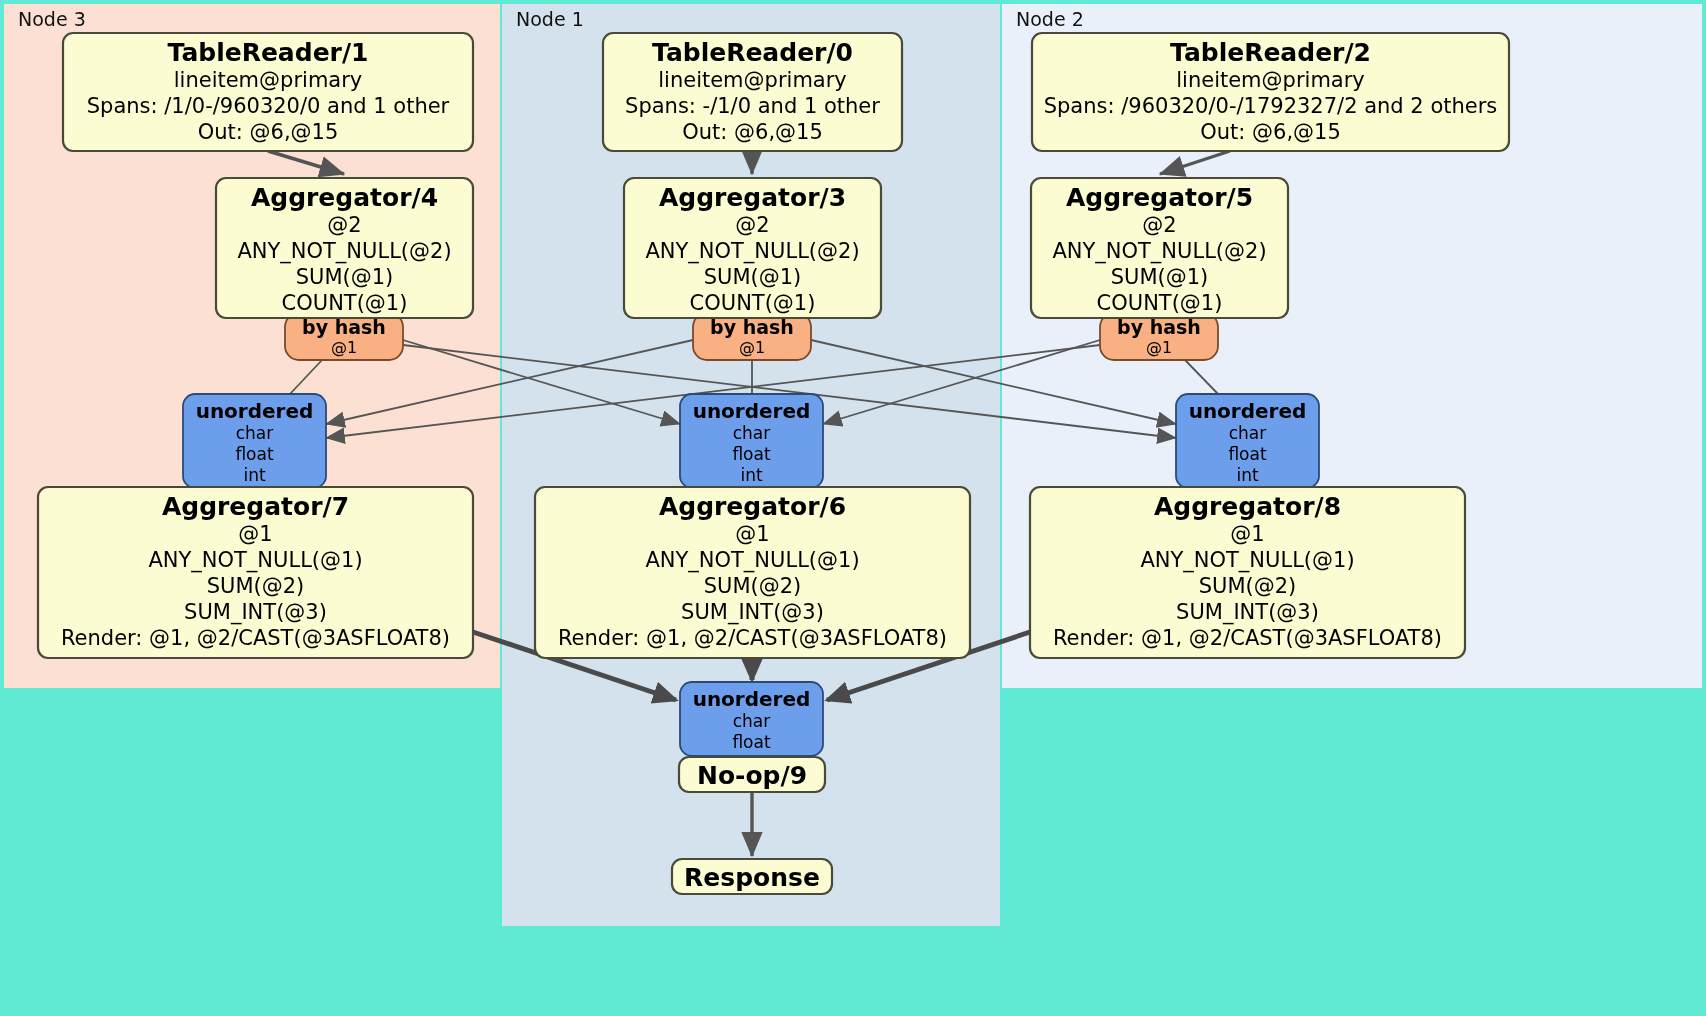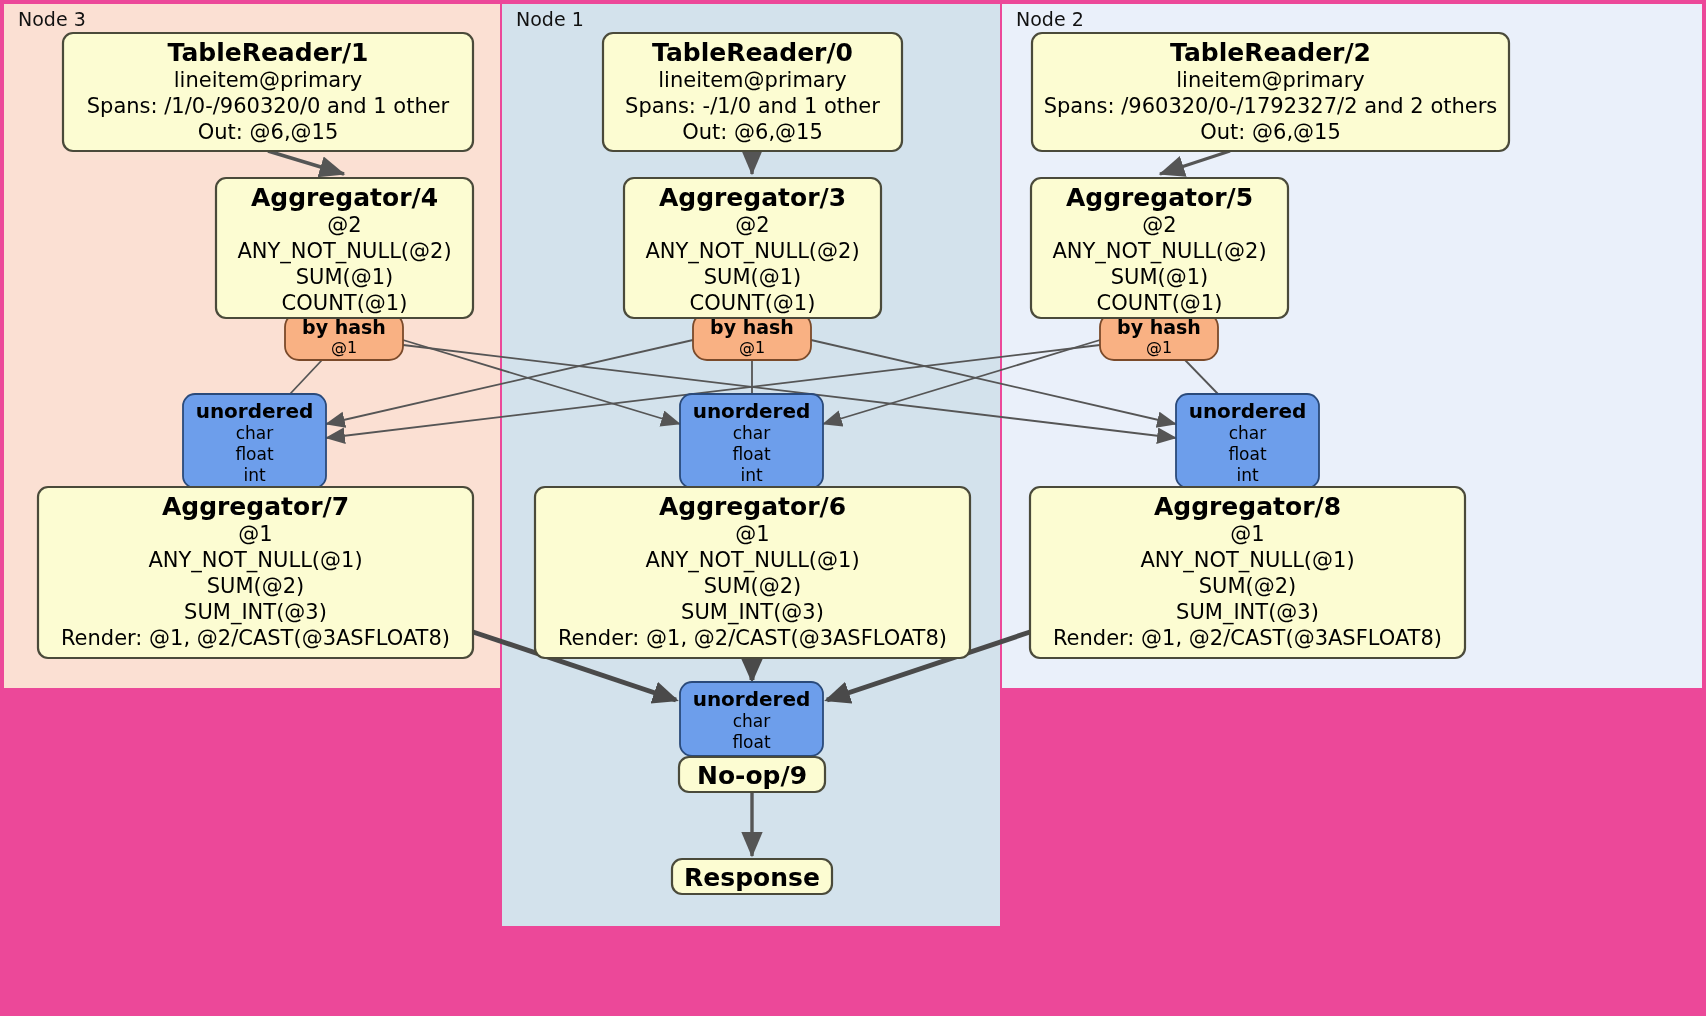--- a/index.html
+++ b/index.html
@@ -7,21 +7,21 @@
     padding: 0;
     background: #ffffff;
   }
   body {
     font-family: "DejaVu Sans", sans-serif;
   }
   #stage {
     position: relative;
     width: 1706px;
     height: 1016px;
-    background: #ec4899;
+    background: #5eead4;
     overflow: hidden;
   }
   svg#diagram {
     position: absolute;
     left: 0;
     top: 0;
     width: 1706px;
     height: 1016px;
   }
   .panel-label {

